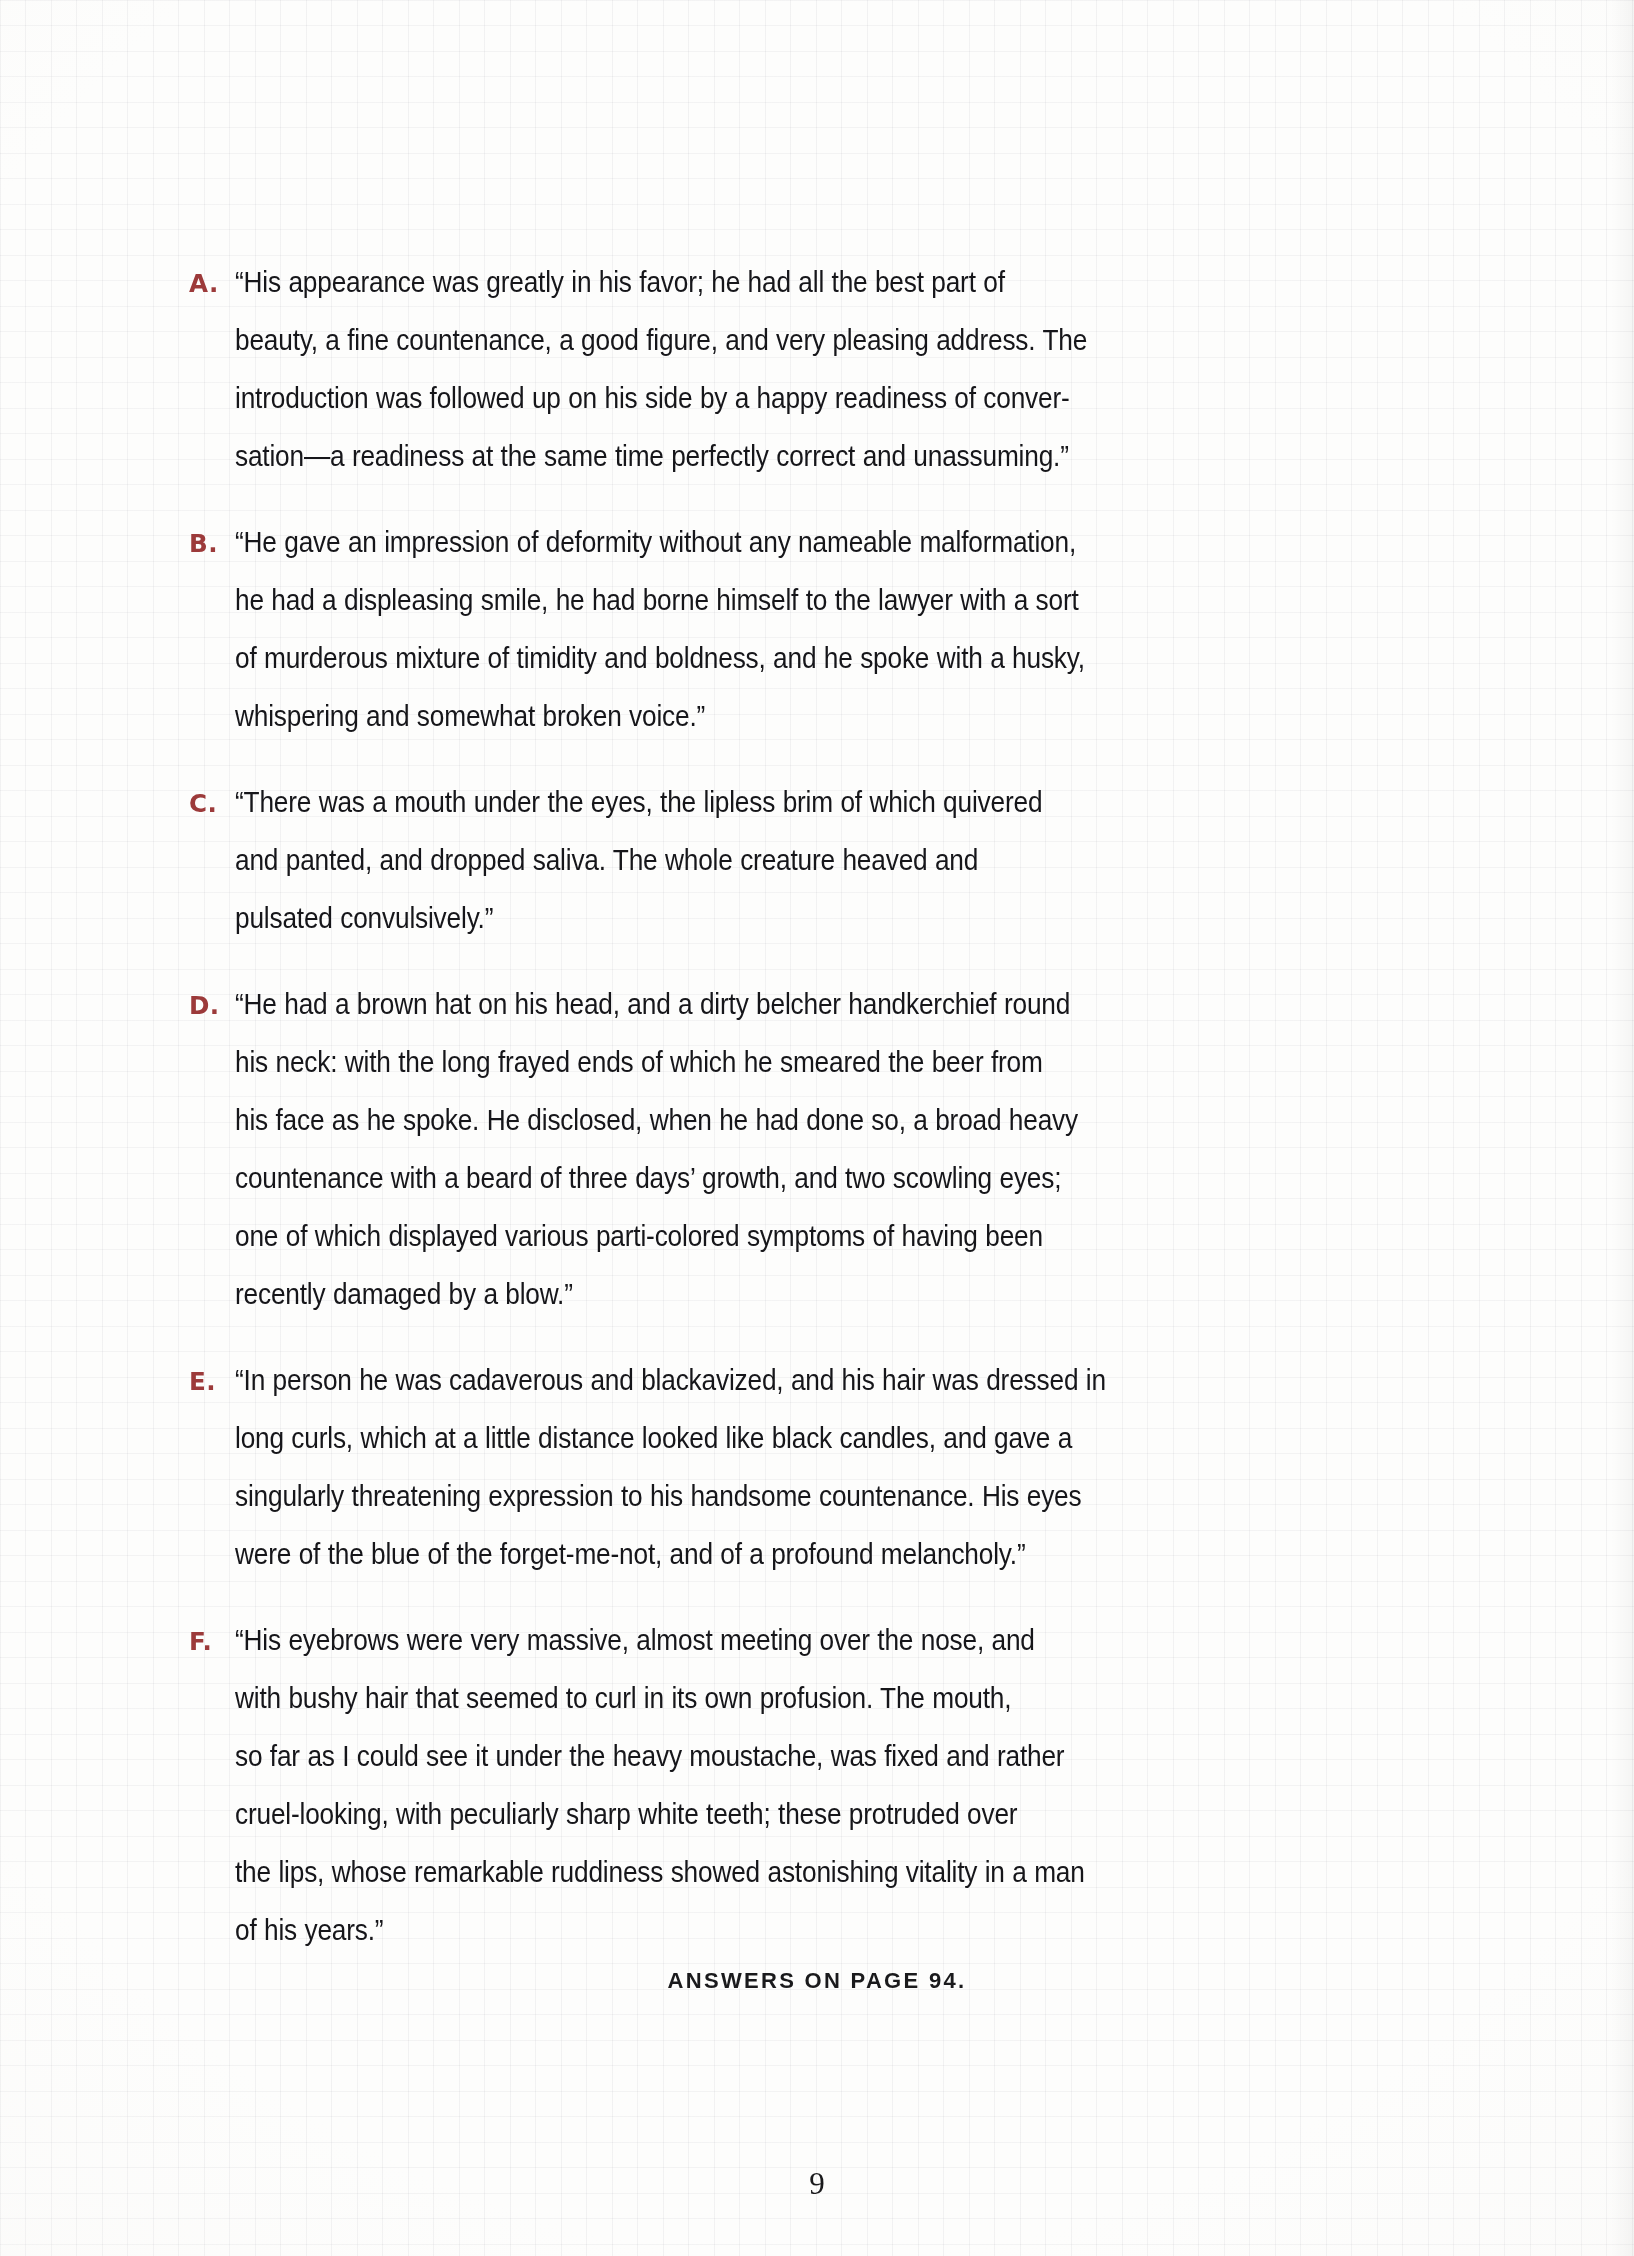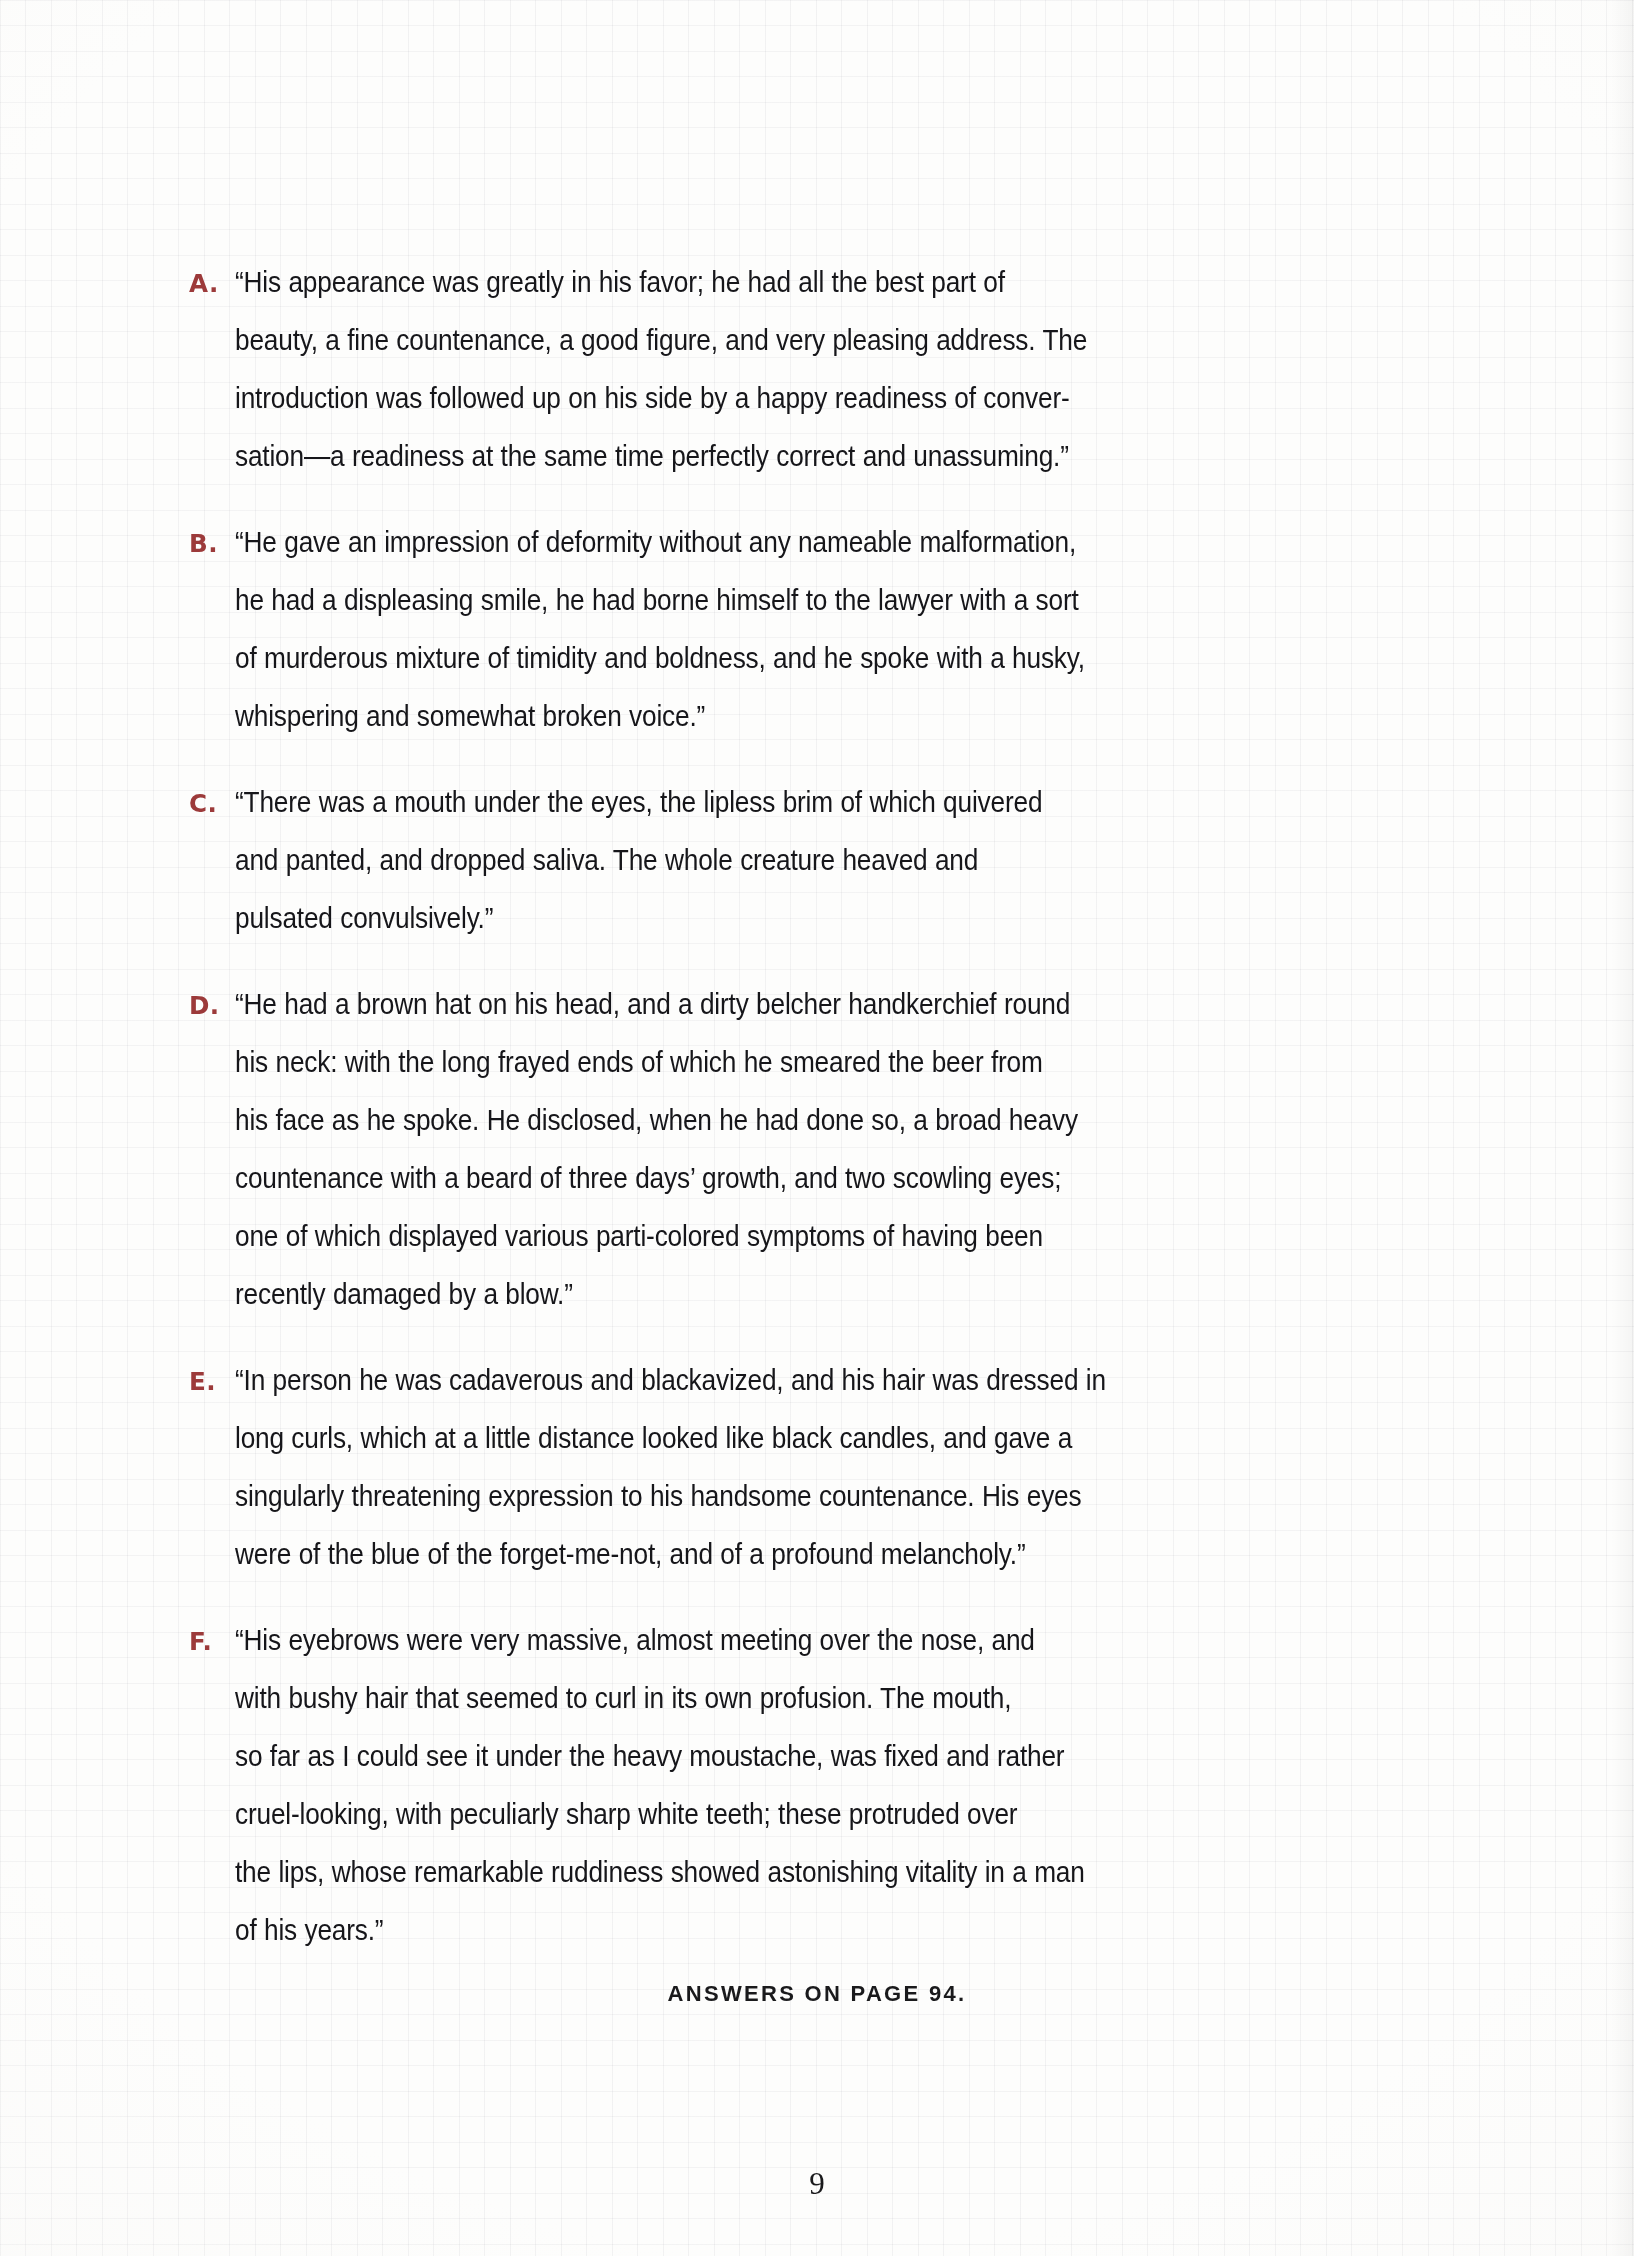--- a/index.html
+++ b/index.html
@@ -108,21 +108,20 @@
     position: absolute;
     left: 0;
     top: 1968px;
     width: 100%;
     text-align: center;
     font-family: "Liberation Sans", sans-serif;
     font-size: 22px;
     font-weight: bold;
     letter-spacing: 2.3px;
     color: #1a1a1c;
-    margin-top: 13px;
   }
 
   #page-number {
     position: absolute;
     left: 0;
     top: 2166px;
     width: 100%;
     text-align: center;
     font-family: "Liberation Serif", serif;
     font-size: 31px;

